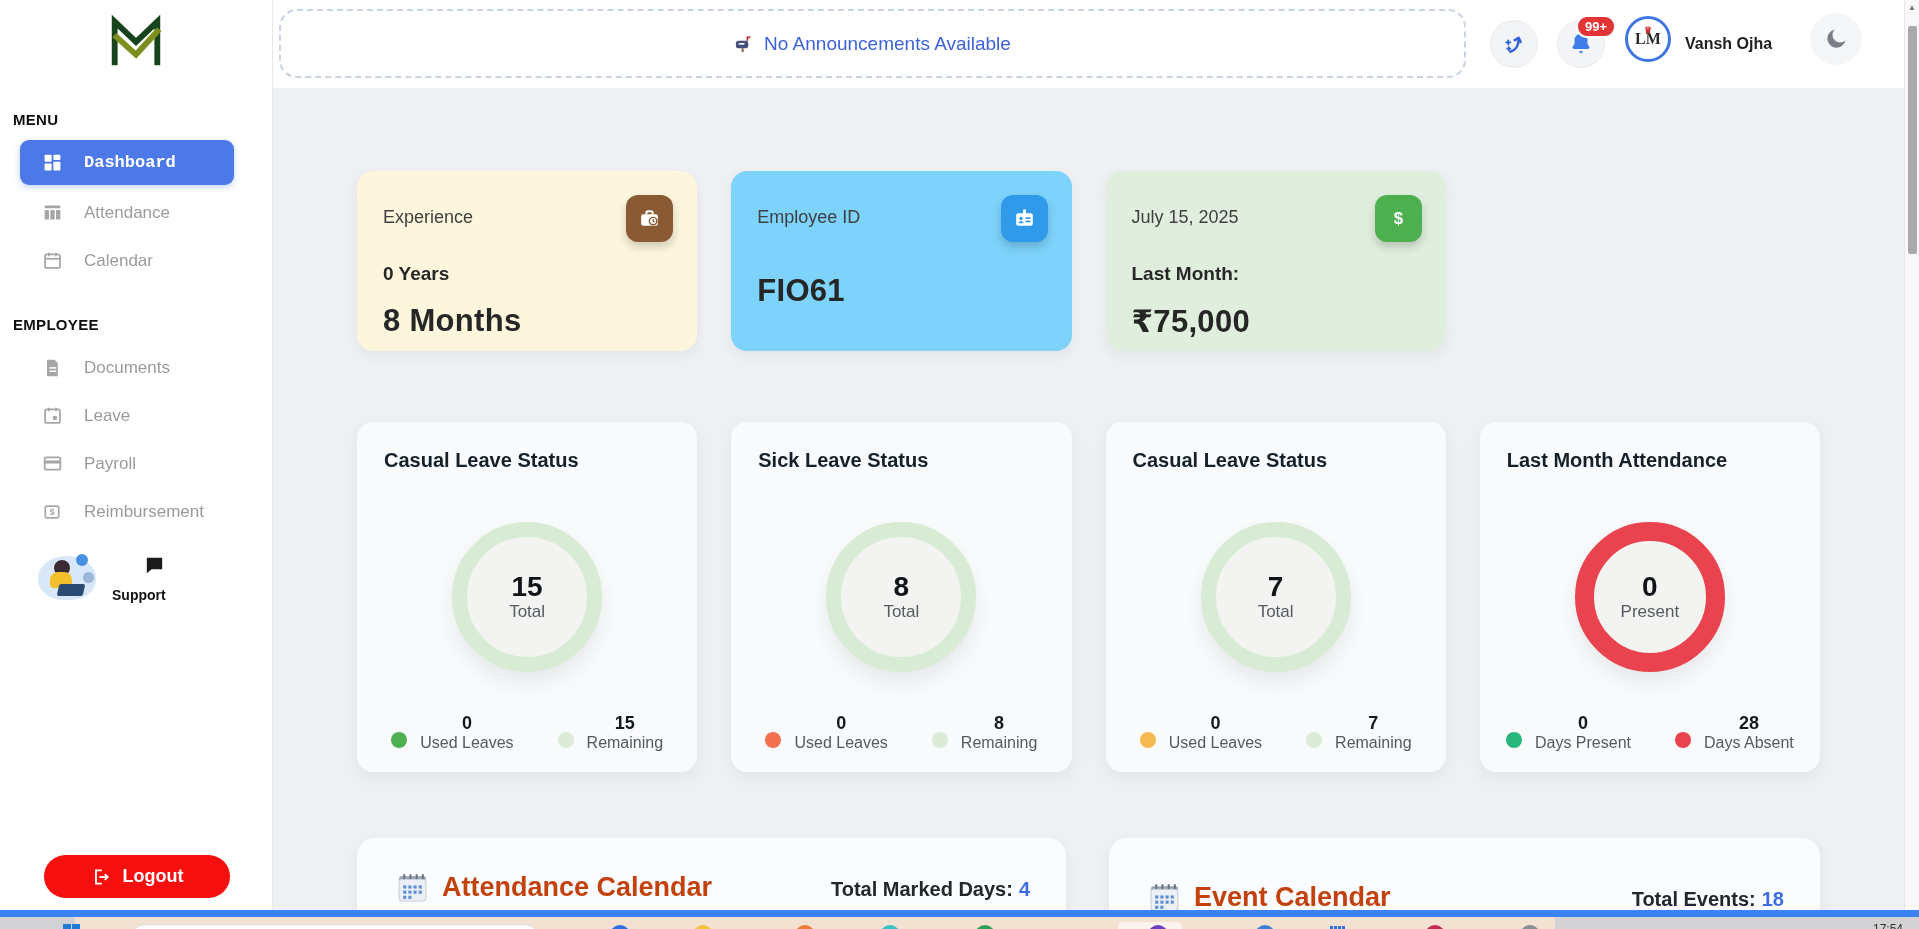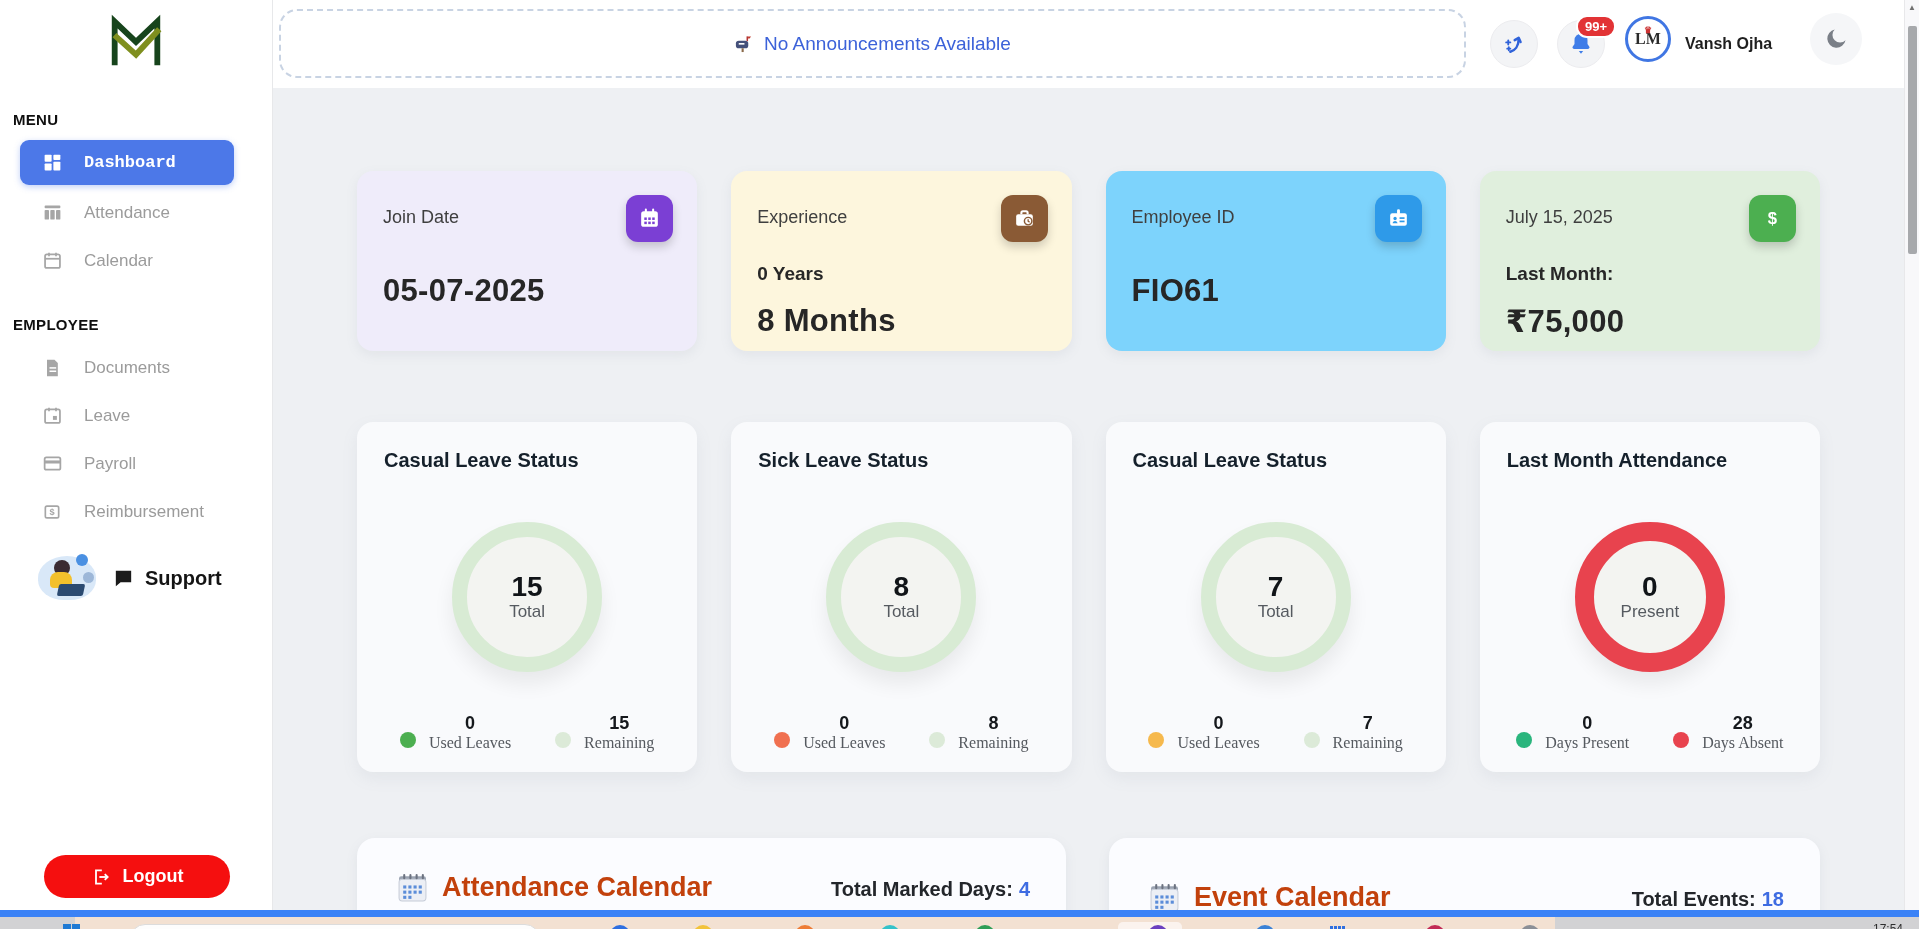--- a/index.html
+++ b/index.html
@@ -15,21 +15,21 @@
   .nav-item .ic { width:24px; height:24px; display:flex; align-items:center; justify-content:center; flex:0 0 24px; }
   .nav-item.active { color:#fff; font-weight:bold; box-shadow:0 2px 6px rgba(76,120,232,.35);font-family:Liberation Mono, monospace; }
   .support-row { position:absolute; top:552px; left:36px; display:flex; align-items:center; gap:14px; cursor:pointer; }
   .support-illus { position:relative; width:62px; height:52px; }
   .support-illus .blob { position:absolute; left:2px; top:4px; width:58px; height:44px; background:#d9e8f8; border-radius:50% 50% 45% 45%; }
   .support-illus .hair { position:absolute; left:18px; top:8px; width:16px; height:16px; background:#3a2b33; border-radius:50%; }
   .support-illus .shirt { position:absolute; left:14px; top:20px; width:22px; height:16px; background:#f3c02c; border-radius:8px 8px 4px 4px; }
   .support-illus .laptop { position:absolute; left:22px; top:32px; width:26px; height:12px; background:#2b4a71; border-radius:2px; transform:skewX(-12deg); }
   .support-illus .gear { position:absolute; right:4px; top:20px; width:11px; height:11px; background:#9db7d8; border-radius:50%; }
   .support-illus .bub { position:absolute; right:10px; top:2px; width:12px; height:12px; background:#4a90e2; border-radius:50%; }
-  .support-label { display:flex; align-items:flex-end; gap:10px; font-size:20px; font-weight:bold; color:#141414; }
+  .support-label { display:flex; align-items:flex-end; gap:10px; font-size:14px; font-weight:bold; color:#141414;flex-direction:column; }
   .logout-btn { position:absolute; top:855px; left:44px; width:186px; height:43px; border:none; border-radius:24px; color:#fff; font-size:18px; font-weight:bold; font-family:inherit; display:flex; align-items:center; justify-content:center; gap:12px; cursor:pointer; }
 
   
   .topbar { position:absolute; left:273px; top:0; width:1631px; height:88px; background:#ffffff; z-index:5; }
   .announcement { position:absolute; left:6px; top:9px; width:1187px; height:69px; border:2px dashed #c8d3e3; border-radius:18px; background:#fff; display:flex; align-items:center; justify-content:center; gap:11px; color:#3c62d9; font-size:19px; cursor:pointer; }
   .round-btn { position:absolute; width:48px; height:48px; border-radius:50%; background:#f3f4f6; border:1px solid #ececef; display:flex; align-items:center; justify-content:center; cursor:pointer; }
   .ai-btn { left:1217px; top:20px; }
   .bell-btn { left:1284px; top:20px; }
   .badge { position:absolute; top:-6px; right:-12px; background:#e23335; color:#fff; font-size:13px; font-weight:bold; padding:2px 7px; border-radius:11px; border:2px solid #fff; }
   .avatar { position:absolute; left:1352px; top:16px; width:46px; height:46px; border-radius:50%; border:3px solid #4076e3; background:#fff; display:flex; align-items:center; justify-content:center; font-family:"Liberation Serif","DejaVu Serif",serif; font-size:16px; font-weight:bold; color:#2b2b2b; cursor:pointer; }
@@ -54,21 +54,21 @@
   .status-card .title { padding:27px 0 0 27px; font-size:20px; font-weight:bold; color:#15202b; }
   .donut { position:absolute; left:50%; top:100px; transform:translateX(-50%); width:150px; height:150px; border:15px solid #d8ebd4; border-radius:50%; background:#f3f4f1; display:flex; flex-direction:column; align-items:center; justify-content:center; box-shadow:0 12px 20px rgba(0,0,0,.07); }
   .donut.thick { border-width:19px; }
   .donut .num { font-size:28px; font-weight:bold; color:#101418; line-height:1.1; }
   .donut .cap { font-size:17px; color:#555a60; }
   .legend { position:absolute; bottom:20px; left:0; width:100%; display:flex; justify-content:center; gap:44px; }
   .legend-item { display:flex; align-items:center; gap:13px; }
   .legend-item .dot { width:16px; height:16px; border-radius:50%; margin-top:14px; }
   .legend-item .col { text-align:center; }
   .legend-item .num { font-size:18px; font-weight:bold; color:#15181c; }
-  .legend-item .lab { font-size:16px; color:#55595f; margin-top:14px;font-family:Liberation Serif, serif; }
+  .legend-item .lab { font-size:16px; color:#55595f; margin-top:14px; }
 
   .calendar-row { margin-top:66px; display:grid; grid-template-columns:709px 711px; gap:43px; }
   .cal-card { position:relative; height:200px; background:#fbfcff; border-radius:18px; box-shadow:0 4px 12px rgba(120,130,150,.10); padding:34px 36px 0 40px; display:flex; justify-content:space-between; align-items:flex-start; }
   .cal-card.offset { padding-top:44px; }
   .cal-title { display:flex; align-items:center; gap:14px; font-size:27px; font-weight:800; color:#c2410c; }
   .cal-stat { font-size:20px; color:#23262b; font-weight:600; margin-top:6px; }
   .cal-stat .v { color:#3e6ce2; font-weight:700; margin-left:6px; }
 
   
   .scrollbar { position:absolute; right:0; top:0; width:15px; height:910px; background:#f8f8fa; border-left:1px solid #e8e8ea; z-index:7; }
@@ -255,39 +255,20 @@
           <path d="M20.8 13.2A8.5 8.5 0 1 1 10.8 3.2a7 7 0 0 0 10 10z" fill="#7a7f87"></path>
         </svg>
     </button>
   </header>
 
   <main class="content">
     <div class="rows">
 
       <section class="info-row">
 
-        <div class="info-card" style="background-color: rgb(239, 236, 250);">
-          <div class="title">Join Date</div>
-          <div class="icon-sq" style="background-color: rgb(123, 63, 212);">
-            <svg width="25" height="25" viewBox="0 0 24 24">
-                <rect x="4" y="5" width="16" height="15" rx="2.5" fill="#ffffff"></rect>
-                <rect x="7.5" y="2.5" width="2" height="4" rx="1" fill="#ffffff"></rect>
-                <rect x="14.5" y="2.5" width="2" height="4" rx="1" fill="#ffffff"></rect>
-                <g fill="#7b3fd4">
-                  <rect x="7" y="11" width="2.4" height="2.4"></rect>
-                  <rect x="10.8" y="11" width="2.4" height="2.4"></rect>
-                  <rect x="14.6" y="11" width="2.4" height="2.4"></rect>
-                  <rect x="7" y="15" width="2.4" height="2.4"></rect>
-                  <rect x="10.8" y="15" width="2.4" height="2.4"></rect>
-                  <rect x="14.6" y="15" width="2.4" height="2.4"></rect>
-                </g>
-              </svg>
-          </div>
-          <div class="val pos-a">05-07-2025</div>
-        </div>
 
         <div class="info-card" style="background-color: rgb(253, 246, 221);">
           <div class="title">Experience</div>
           <div class="icon-sq" style="background-color: rgb(138, 90, 53);">
             <svg width="25" height="25" viewBox="0 0 24 24">
                 <rect x="4" y="8" width="16" height="11" rx="2" fill="#ffffff"></rect>
                 <path d="M9 8V6.5A1.5 1.5 0 0 1 10.5 5h3A1.5 1.5 0 0 1 15 6.5V8" fill="none" stroke="#ffffff" stroke-width="2"></path>
                 <circle cx="15.5" cy="14.5" r="3.6" fill="#ffffff" stroke="#8a5a35" stroke-width="1.4"></circle>
                 <path d="M15.5 12.7v1.9l1.4.9" fill="none" stroke="#8a5a35" stroke-width="1.3"></path>
               </svg>

